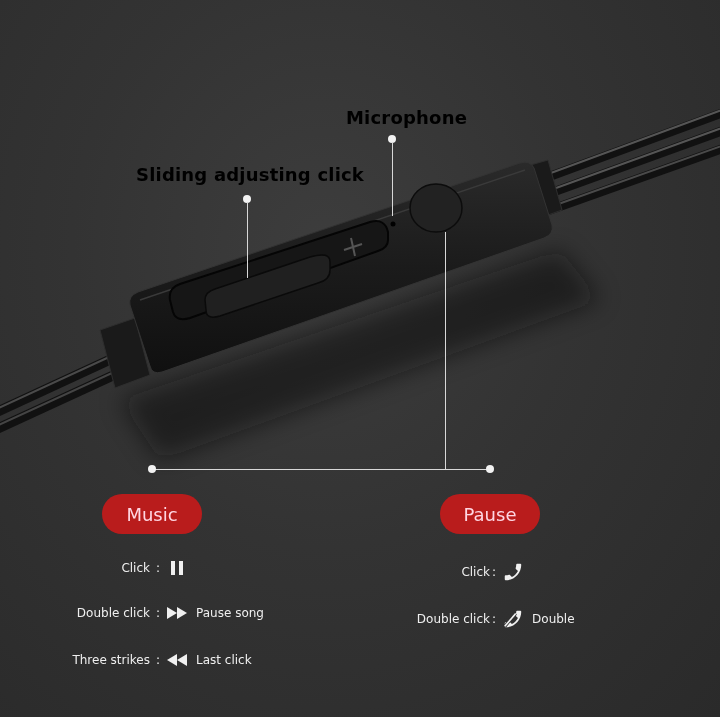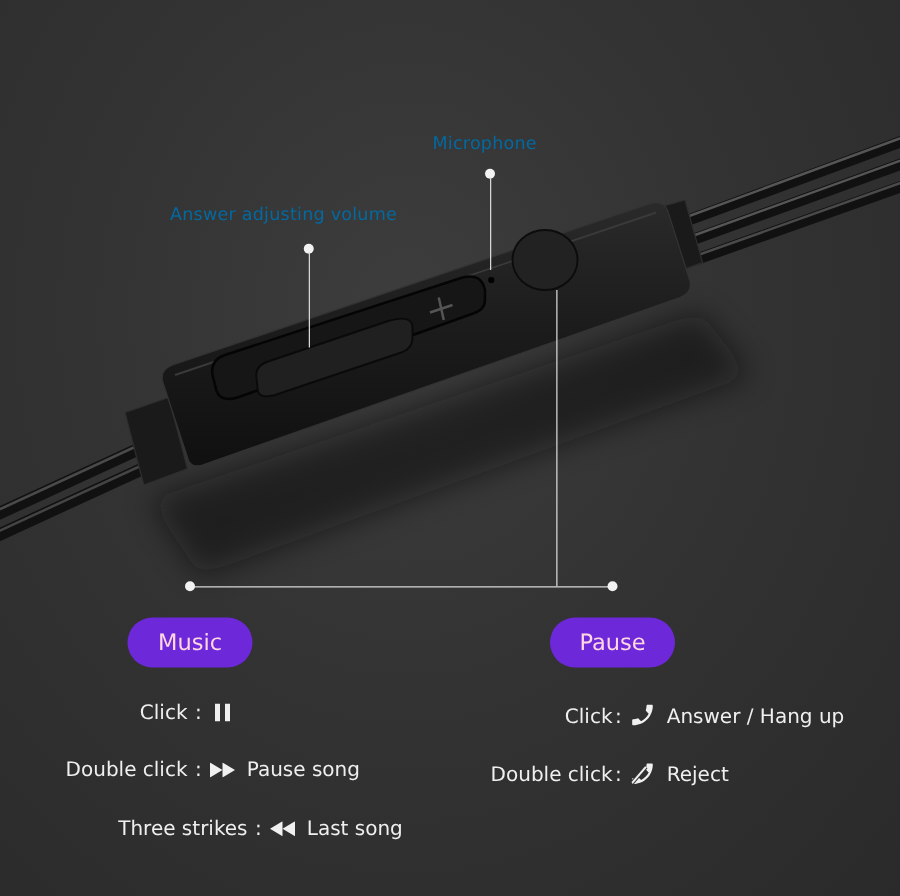--- a/index.html
+++ b/index.html
@@ -3,29 +3,29 @@
 <meta charset="utf-8">
 <style>
   html, body { margin:0; padding:0; }
   body {
     width:720px; height:717px; overflow:hidden; position:relative;
     background: radial-gradient(ellipse at 45% 35%, #3d3d3d 0%, #333 45%, #2a2a2a 100%);
     font-family: "DejaVu Sans", "Liberation Sans", sans-serif;
     color:#f0f0f0;
   }
   .abs { position:absolute; }
-  .callout-label { font-size:14px; color:#0369a1; white-space:nowrap; letter-spacing:0.2px; }
+  .callout-label { font-size:18px; color:#000000; white-space:nowrap; letter-spacing:0.2px;font-weight:bold; }
   .dot { width:8px; height:8px; border-radius:50%; background:#f2f2f2; position:absolute; }
   .vline { position:absolute; width:1px; background:#d8d8d8; }
   .hline { position:absolute; height:1px; background:#d8d8d8; }
   .pill {
-    position:absolute; height:40px; border-radius:20px; background:#6d28d9;
+    position:absolute; height:40px; border-radius:20px; background:#b91c1c;
     color:#ffd6e2; font-size:18px; display:flex; align-items:center; justify-content:center;
   }
-  .row { position:absolute; font-size:16px; color:#efefef; white-space:nowrap; display:flex; align-items:center; }
+  .row { position:absolute; font-size:12px; color:#efefef; white-space:nowrap; display:flex; align-items:center; }
   .row .k { text-align:right; }
   .row .sep { margin:0 6px 0 6px; }
   .row .ico { display:inline-flex; align-items:center; justify-content:center; width:22px; margin-right:8px; }
   svg { display:block; }
 </style>
 </head>
 <body>
 
 <svg class="abs" style="left:0;top:0" width="720" height="480" viewBox="0 0 720 480">
   <defs>
@@ -74,21 +74,21 @@
 
   <circle cx="393" cy="224" r="2.5" fill="#000"></circle>
 
   <ellipse cx="436" cy="208" rx="26" ry="24" fill="#222" stroke="#0c0c0c" stroke-width="1.5"></ellipse>
 </svg>
 
 <div class="abs callout-label" style="left:346px;top:107px;">Microphone</div>
 <div class="dot" style="left:388px;top:135px;"></div>
 <div class="vline" style="left:392px;top:142px;height:74px;"></div>
 
-<div class="abs callout-label" style="left:136px;top:164px;">Answer adjusting volume</div>
+<div class="abs callout-label" style="left:136px;top:164px;">Sliding adjusting click</div>
 <div class="dot" style="left:243px;top:195px;"></div>
 <div class="vline" style="left:247px;top:202px;height:76px;"></div>
 
 <div class="vline" style="left:445px;top:232px;height:237px;"></div>
 <div class="hline" style="left:152px;top:469px;width:338px;"></div>
 <div class="dot" style="left:148px;top:465px;"></div>
 <div class="dot" style="left:486px;top:465px;"></div>
 
 <div class="pill" style="left:102px;top:494px;width:100px;">Music</div>
 
@@ -108,49 +108,48 @@
   <span class="sep">:</span>
   <span class="ico">
     <svg width="20" height="12">
         <polygon points="0,0 10,6 0,12" fill="#f0f0f0"></polygon>
         <polygon points="10,0 20,6 10,12" fill="#f0f0f0"></polygon>
       </svg>
   </span>
   <span>Pause song</span>
 </div>
 
-<div class="row" style="left:0;top:653px;margin-left:48px;">
+<div class="row" style="left:0;top:653px;">
   <span class="k" style="width:150px;">Three strikes</span>
   <span class="sep">:</span>
   <span class="ico">
     <svg width="20" height="12">
         <polygon points="10,0 0,6 10,12" fill="#f0f0f0"></polygon>
         <polygon points="20,0 10,6 20,12" fill="#f0f0f0"></polygon>
       </svg>
   </span>
-  <span>Last song</span>
+  <span>Last click</span>
 </div>
 
 <div class="pill" style="left:440px;top:494px;width:100px;">Pause</div>
 
 <div class="row" style="left:360px;top:561px;">
   <span class="k" style="width:130px;">Click</span>
   <span class="sep" style="margin:0 6px 0 2px;">:</span>
   <span class="ico">
     <svg width="22" height="22" viewBox="0 0 24 24">
         <path d="M6.6 10.8c1.4 2.8 3.8 5.1 6.6 6.6l2.2-2.2c.3-.3.7-.4 1-.2 1.1.4 2.3.6 3.6.6.6 0 1 .4 1 1V20c0 .6-.4 1-1 1C10.6 21 3 13.4 3 4c0-.6.4-1 1-1h3.5c.6 0 1 .4 1 1 0 1.3.2 2.5.6 3.6.1.3 0 .7-.2 1L6.6 10.8z" fill="#f0f0f0" transform="scale(-1,1) translate(-24,0)"></path>
       </svg>
   </span>
-  <span>Answer / Hang up</span>
 </div>
 
 <div class="row" style="left:360px;top:608px;">
   <span class="k" style="width:130px;">Double click</span>
   <span class="sep" style="margin:0 6px 0 2px;">:</span>
   <span class="ico">
     <svg width="22" height="22" viewBox="0 0 24 24">
         <path d="M6.6 10.8c1.4 2.8 3.8 5.1 6.6 6.6l2.2-2.2c.3-.3.7-.4 1-.2 1.1.4 2.3.6 3.6.6.6 0 1 .4 1 1V20c0 .6-.4 1-1 1C10.6 21 3 13.4 3 4c0-.6.4-1 1-1h3.5c.6 0 1 .4 1 1 0 1.3.2 2.5.6 3.6.1.3 0 .7-.2 1L6.6 10.8z" fill="#f0f0f0" transform="scale(-1,1) translate(-24,0)"></path>
         <line x1="3" y1="20" x2="15" y2="6" stroke="#333" stroke-width="3.5"></line>
         <line x1="3" y1="20" x2="15" y2="6" stroke="#f0f0f0" stroke-width="1.8"></line>
       </svg>
   </span>
-  <span>Reject</span>
+  <span>Double</span>
 </div>
 
 </body></html>

